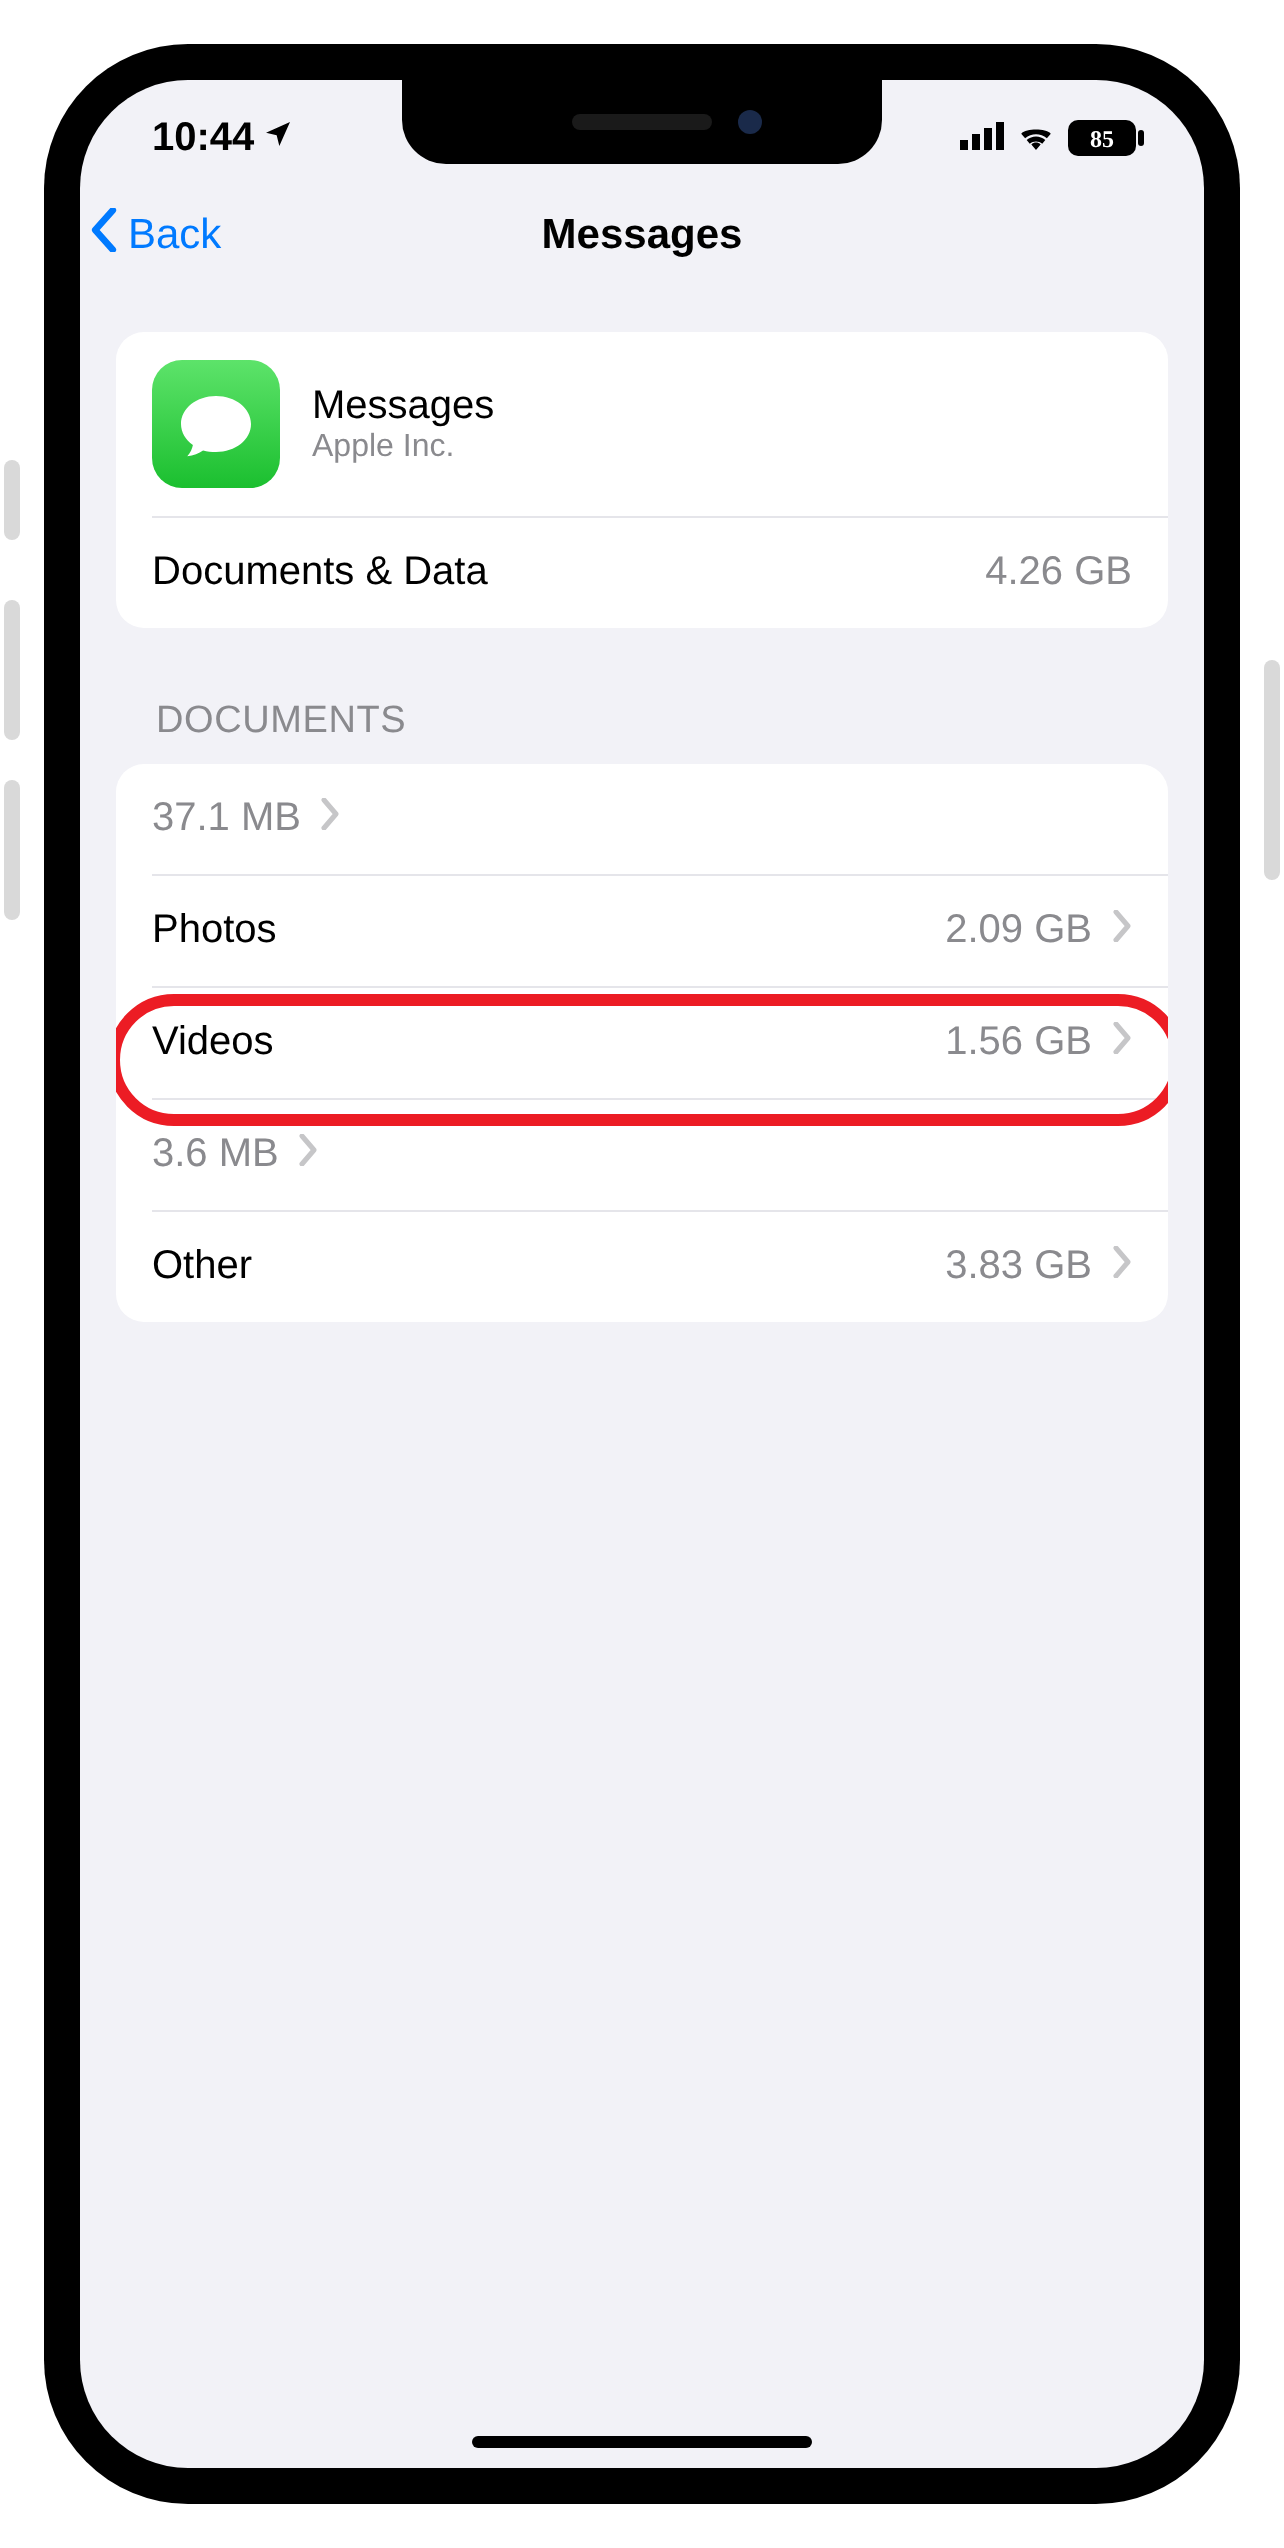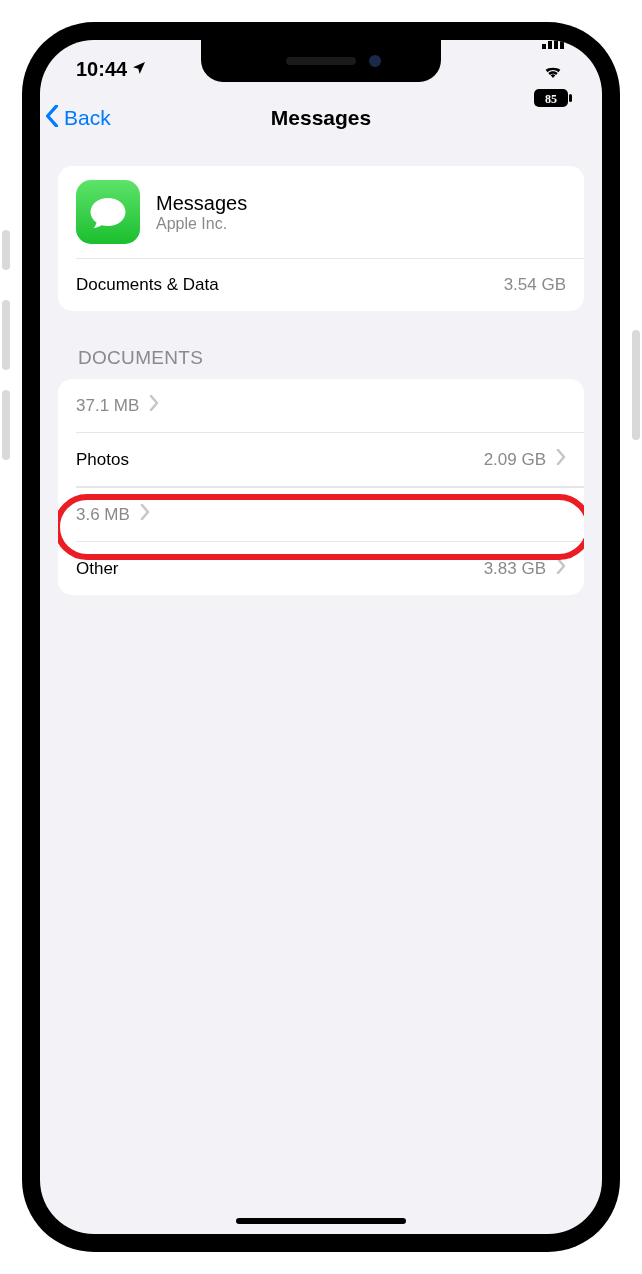--- a/index.html
+++ b/index.html
@@ -61,21 +61,21 @@
     height: 50px;
     display: flex;
     justify-content: space-between;
     align-items: center;
     padding: 8px 30px 0 36px;
     font-weight: 600;
     font-size: 20px;
     color: #000;
   }
   .status-left { display:flex; align-items:center; gap:4px; }
-  .status-right { display:flex; align-items:center; gap:6px;flex-direction:column; }
+  .status-right { display:flex; align-items:center; gap:6px; }
   .nav-bar {
     height: 56px;
     display: flex;
     align-items: center;
     justify-content: center;
     position: relative;
     padding: 0 16px;
   }
   .nav-back {
     position: absolute;
@@ -115,21 +115,21 @@
   }
   .app-icon svg{width:42px;height:42px;}
   .app-text .name{font-size:20px;color:#000;}
   .app-text .vendor{font-size:16px;color:#8a8a8e;}
   .sep { height:1px;background:#e5e5ea;margin-left:18px;}
   .row {
     display:flex;
     align-items:center;
     justify-content:space-between;
     padding: 16px 18px;
-    font-size:17px;
+    font-size:20px;
   }
   .row .label{color:#000;}
   .row .value{color:#8a8a8e;}
   .row .right{display:flex;align-items:center;gap:10px;}
   .chev{color:#c6c6c8;}
   .section-header{
     font-size:19px;
     color:#8a8a8e;
     padding: 36px 20px 10px 20px;
     letter-spacing:0.3px;
@@ -226,21 +226,21 @@
                 </svg>
             </div>
             <div class="app-text">
               <div class="name">Messages</div>
               <div class="vendor">Apple Inc.</div>
             </div>
           </div>
           <div class="sep"></div>
           <div class="row">
             <span class="label">Documents &amp; Data</span>
-            <span class="value">3.54 GB</span>
+            <span class="value">4.26 GB</span>
           </div>
         </div>
 
         <div class="section-header">DOCUMENTS</div>
 
         <div class="group" style="position:relative;">
           <div class="row">
             <span class="right">
               <span class="value">37.1 MB</span>
               <span class="chev"><svg width="10" height="16" viewBox="0 0 10 16">
@@ -252,20 +252,29 @@
           <div class="row">
             <span class="label">Photos</span>
             <span class="right">
               <span class="value">2.09 GB</span>
               <span class="chev"><svg width="10" height="16" viewBox="0 0 10 16">
                     <path fill="none" stroke="#c6c6c8" stroke-width="2.5" stroke-linecap="round" stroke-linejoin="round" d="M2 1l6 7-6 7"></path>
                   </svg></span>
             </span>
           </div>
           <div class="sep"></div>
+          <div class="row" id="row-videos">
+            <span class="label">Videos</span>
+            <span class="right">
+              <span class="value">1.56 GB</span>
+              <span class="chev"><svg width="10" height="16" viewBox="0 0 10 16">
+                    <path fill="none" stroke="#c6c6c8" stroke-width="2.5" stroke-linecap="round" stroke-linejoin="round" d="M2 1l6 7-6 7"></path>
+                  </svg></span>
+            </span>
+          </div>
           <div class="sep"></div>
           <div class="row">
             <span class="right">
               <span class="value">3.6 MB</span>
               <span class="chev"><svg width="10" height="16" viewBox="0 0 10 16">
                     <path fill="none" stroke="#c6c6c8" stroke-width="2.5" stroke-linecap="round" stroke-linejoin="round" d="M2 1l6 7-6 7"></path>
                   </svg></span>
             </span>
           </div>
           <div class="sep"></div>

